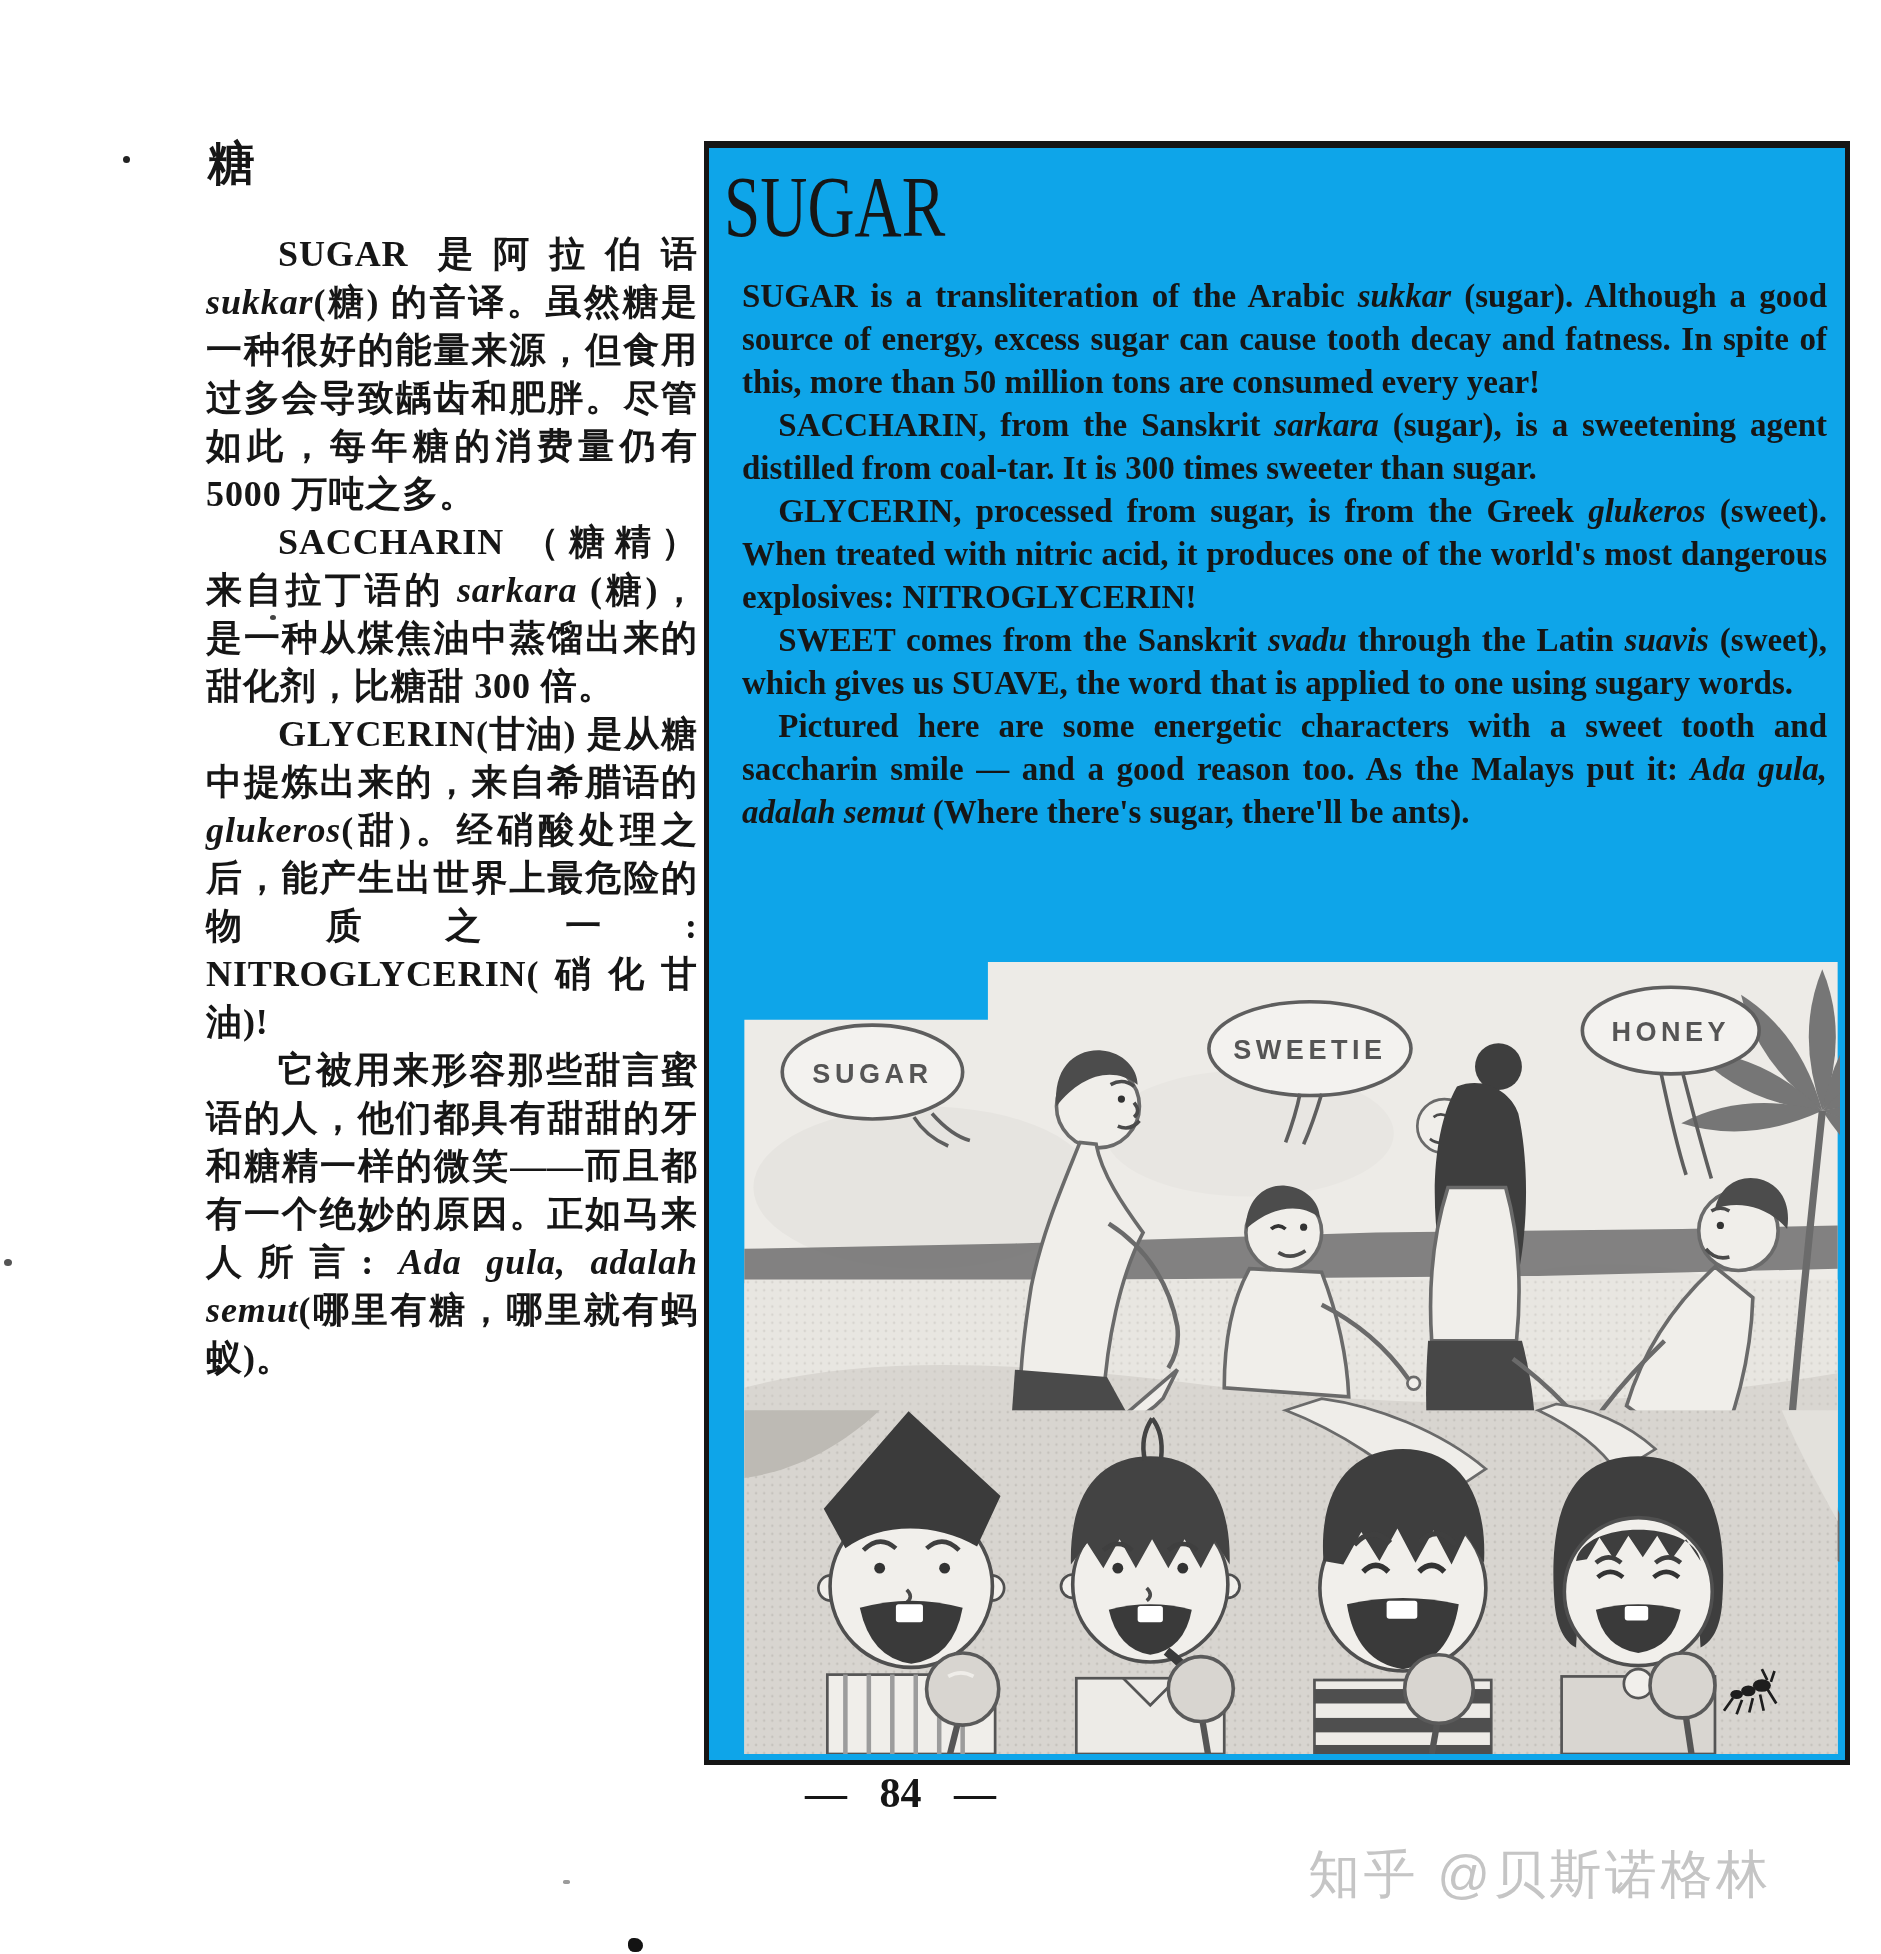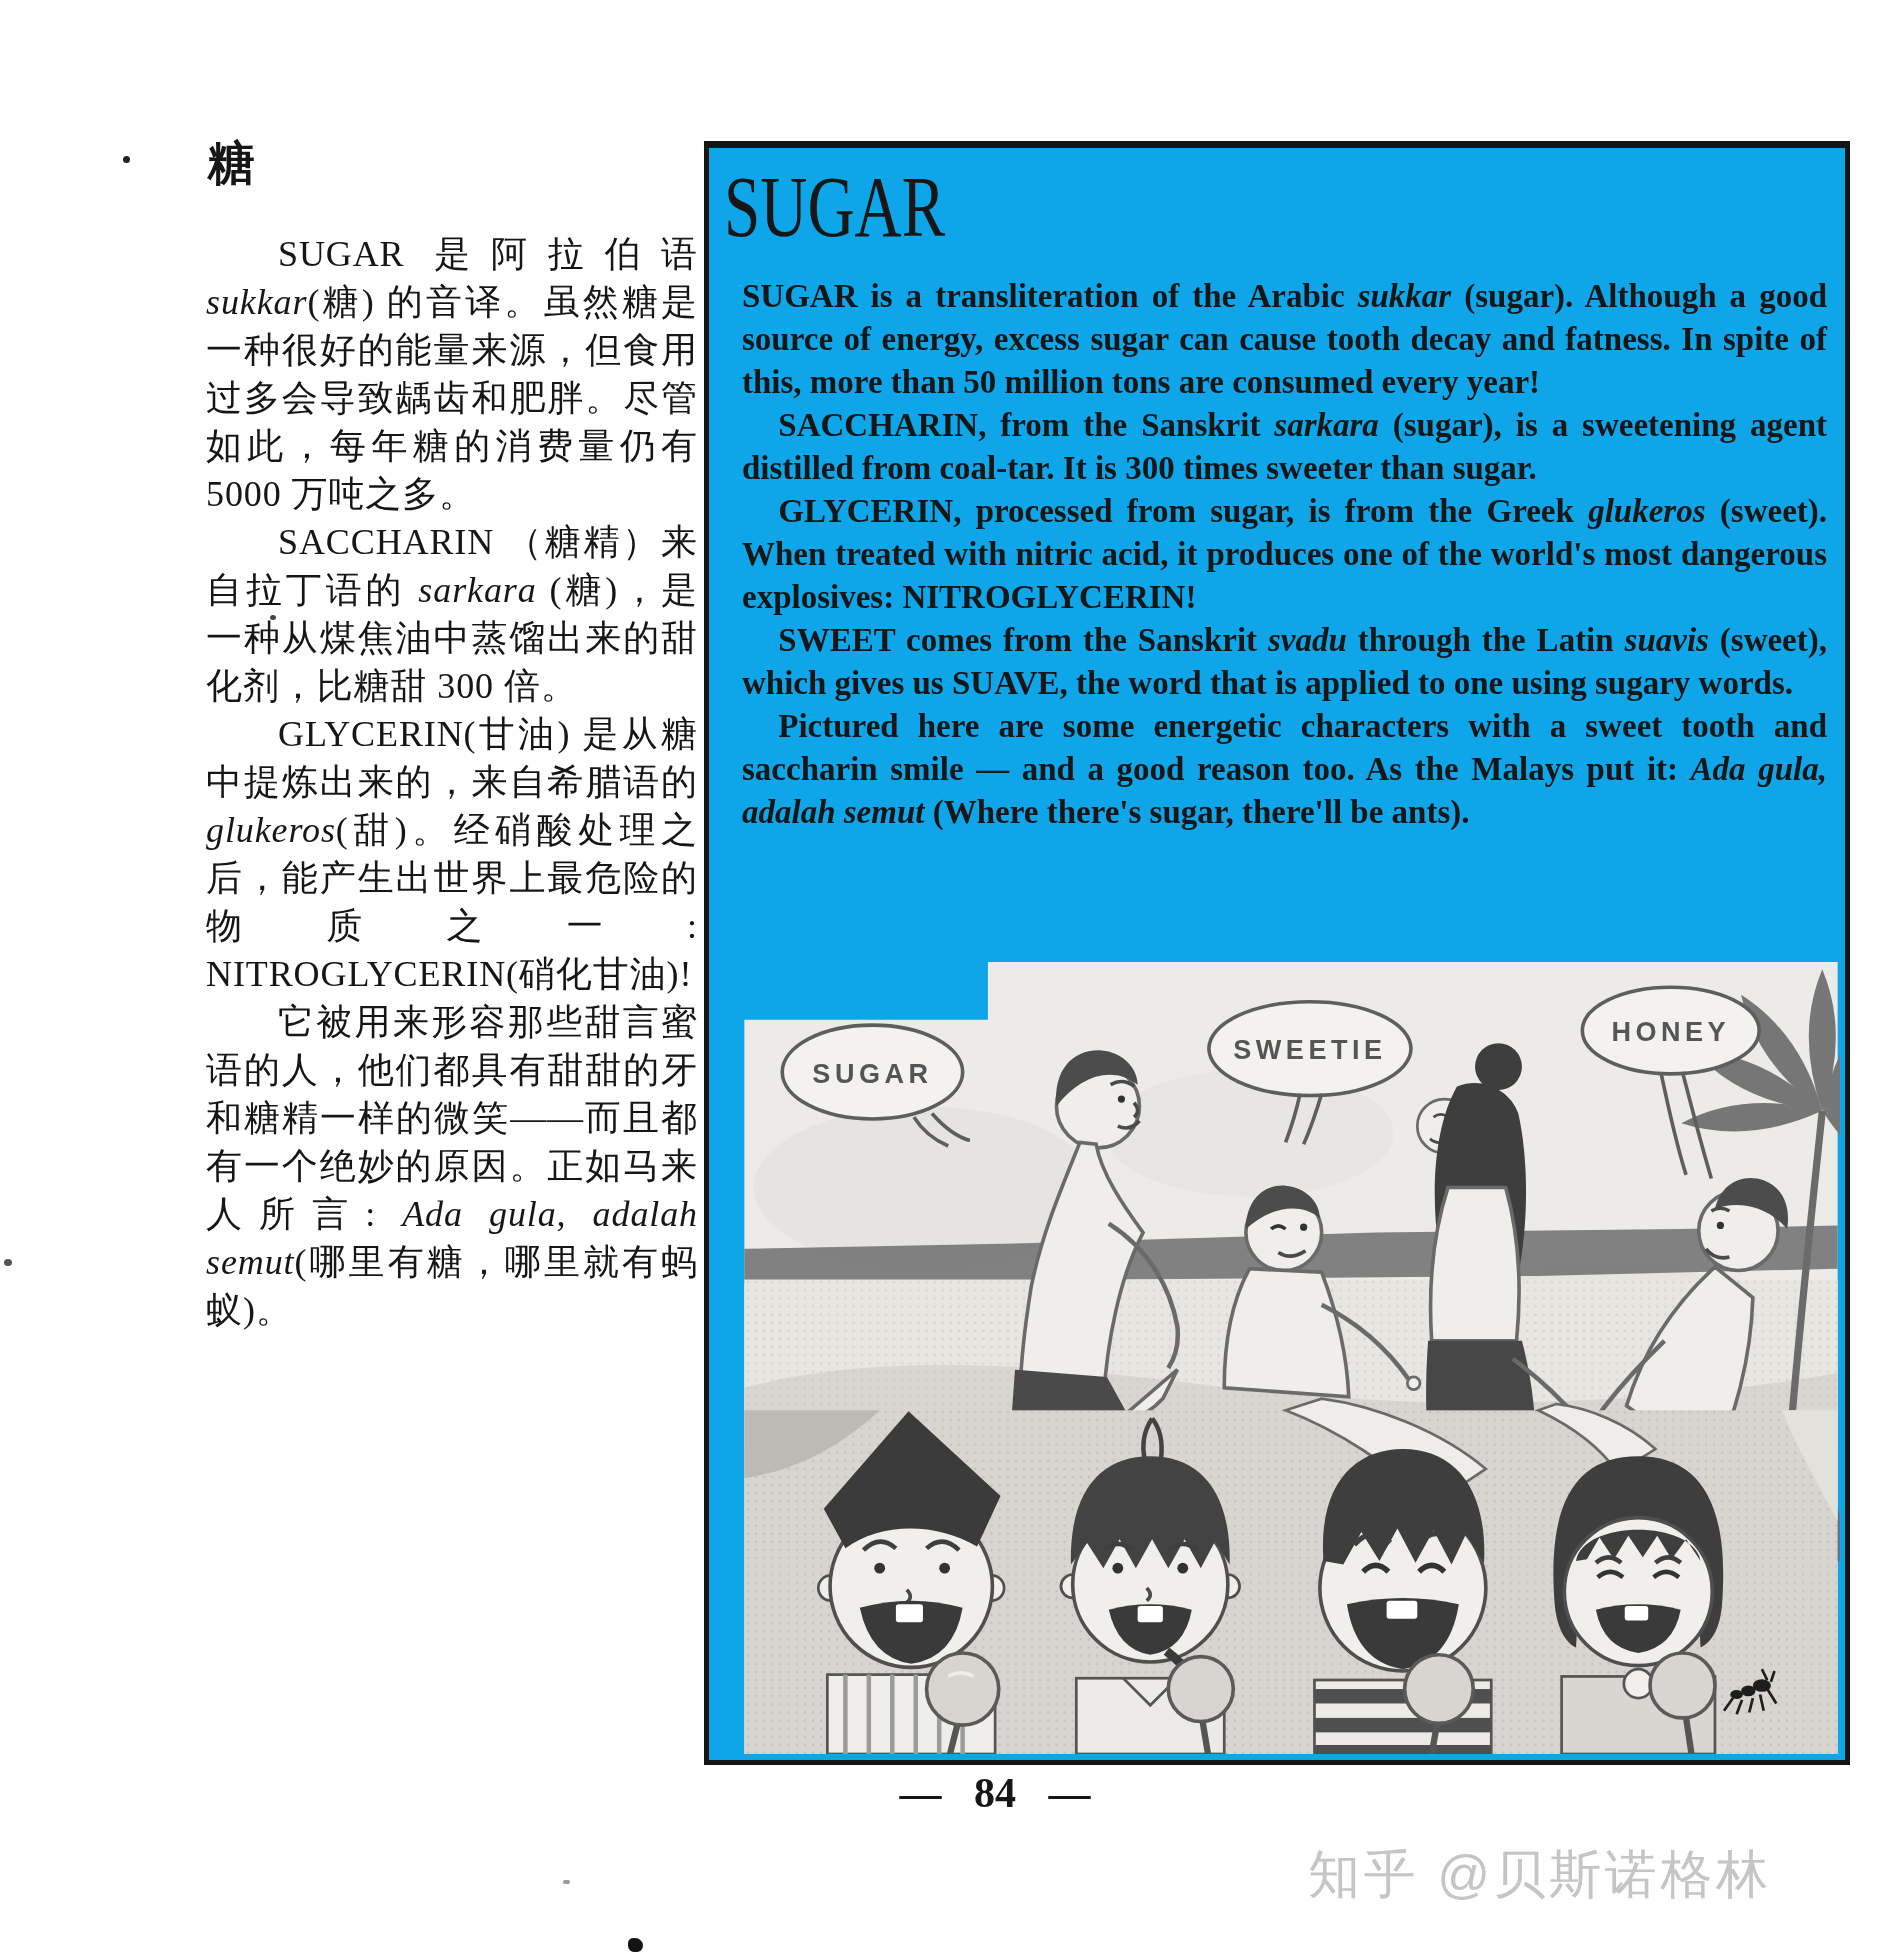--- a/index.html
+++ b/index.html
@@ -2,35 +2,35 @@
 <html style="font-size:14.5px"><head>
 <meta charset="utf-8">
 <style>
   html,body{margin:0;padding:0;background:#9a9a9a}
   .page{position:relative;width:1882px;height:1955px;background:#ffffff;overflow:hidden;
         font-family:"Liberation Serif",serif;color:#161616}
   
   .left-col{position:absolute;left:206px;top:136px;width:492px}
   .cn-head{font-size:47px;line-height:1.15;margin:0 0 40px 1.8px;font-weight:700}
   .cn{font-size:36px;line-height:48px;margin:0;text-align:justify;text-indent:2em;
-      font-weight:400;letter-spacing:0.9px}
+      font-weight:700;letter-spacing:0.9px}
   .it{font-style:italic}
   
   .box{position:absolute;left:704px;top:141px;width:1136px;height:1612px;
        border:5.4px solid #151515;border-top-width:7.2px;background:#0ea5e9;box-sizing:content-box}
   .title{font-size:87px;line-height:1;margin:14.5px 0 0 14.5px;font-weight:400;
          transform:scaleX(.75);transform-origin:left top;white-space:nowrap}
   .en-col{margin:25px 18px 0 33px}
   .en{font-size:33px;line-height:43px;margin:0;text-align:justify;text-indent:1.1em;font-weight:600}
   .p-first{text-indent:0}
   
   .illus{position:absolute;left:33px;top:814px;width:1098px;height:792px}
   .illus svg{width:100%;height:100%;display:block}
   
-  .pageno{position:absolute;left:805px;top:1769px;width:380px;text-align:center;
+  .pageno{position:absolute;left:805px;top:1769px;width:380px;
           font-size:42px;font-weight:600;word-spacing:22px}
   .wm{position:absolute;left:1308px;top:1840px;font-size:52px;color:#c5c5c5;
       font-family:"Liberation Sans",sans-serif;letter-spacing:3.6px;font-weight:500}
   
   .speck{position:absolute;background:#222;border-radius:50%}
   .s1{left:123px;top:156px;width:7.2px;height:7.2px}
   .s2{left:270px;top:615px;width:6.3px;height:5.4px;background:#444}
   .s3{left:628px;top:1938px;width:14.5px;height:13.6px;background:#131313;border-radius:40% 60% 50% 50%}
   .s4{left:3.6px;top:1259px;width:8.1px;height:7.2px;background:#555}
   .s5{left:563px;top:1880px;width:7.2px;height:3.6px;background:#9b9b9b;border-radius:1.8px}

